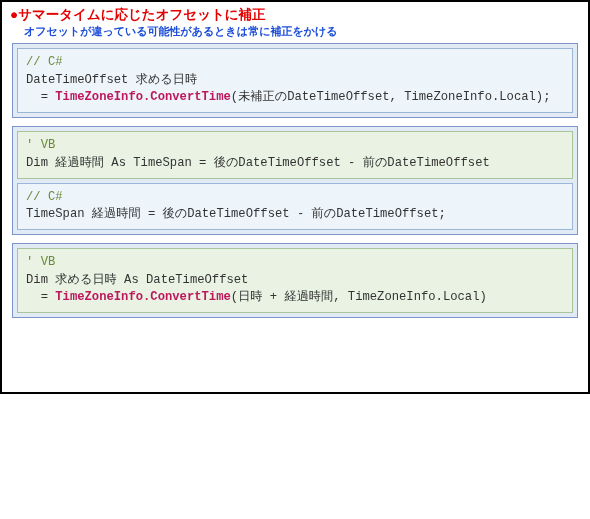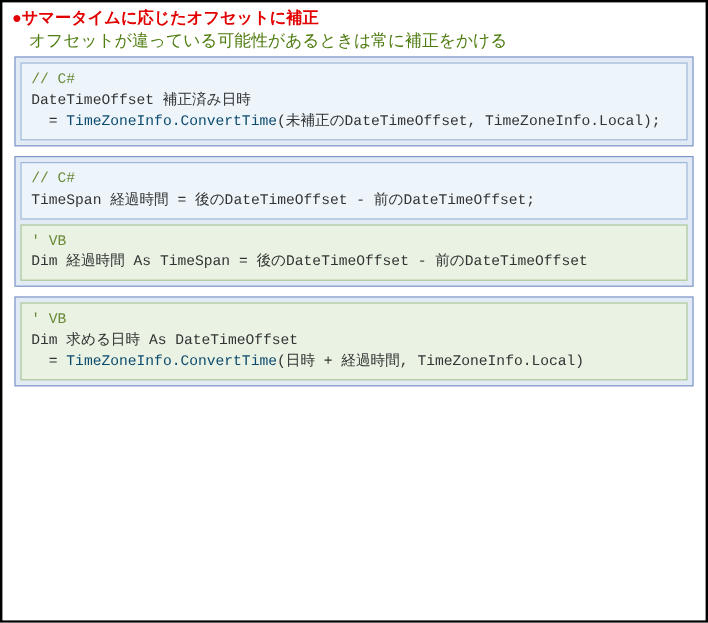--- a/index.html
+++ b/index.html
@@ -4,38 +4,38 @@
 <style>
   body {
     margin: 0;
     padding: 0;
     font-family: "MS PGothic", "Meiryo", sans-serif;
     background: #fff;
   }
   .outer {
     box-sizing: border-box;
     width: 590px;
-    height: 519px;
+    height: 394px;
     border: 2px solid #000;
     padding: 4px 8px 6px 8px;
     overflow: hidden;
   }
   .section {
     margin-bottom: 8px;
   }
   .heading-red {
     color: #e30000;
     font-weight: bold;
     font-size: 13.5px;
     line-height: 1.35;
   }
   .heading-black {
-    color: #4d7c0f;
-    font-weight: normal;
-    font-size: 14px;
+    color: #1d4ed8;
+    font-weight: bold;
+    font-size: 11px;
     line-height: 1.35;
     margin-left: 14px;
     margin-bottom: 4px;
   }
   .codeframe {
     border: 1px solid #7d95c9;
     background: #e2eaf6;
     padding: 4px;
     margin: 2px 2px 0 2px;
   }
@@ -53,43 +53,43 @@
   .codebox:last-child { margin-bottom: 0; }
   .cs {
     background: #edf5fb;
     border-color: #9cb6d7;
   }
   .vb {
     background: #e9f2e3;
     border-color: #a8c59a;
   }
   .comment { color: #6a8a3a; }
-  .bold { font-weight: normal; color:#0c4a6e; }
+  .bold { font-weight: bold; color:#be185d; }
 </style>
 </head>
 <body>
 
 <div class="outer">
 
   <div class="section">
     <div class="heading-red">●サマータイムに応じたオフセットに補正</div>
     <div class="heading-black">オフセットが違っている可能性があるときは常に補正をかける</div>
     <div class="codeframe">
       <div class="codebox cs"><span class="comment">// C#</span>
-<span>DateTimeOffset 補正済み日時</span>
+<span>DateTimeOffset 求める日時</span>
 <span>  = </span><span class="bold">TimeZoneInfo.ConvertTime</span><span>(未補正のDateTimeOffset, TimeZoneInfo.Local);</span></div>
     </div>
   </div>
 
   <div class="section">
     <div class="codeframe">
+      <div class="codebox vb"><span class="comment">' VB</span>
+<span>Dim 経過時間 As TimeSpan = 後のDateTimeOffset - 前のDateTimeOffset</span></div>
       <div class="codebox cs"><span class="comment">// C#</span>
 <span>TimeSpan 経過時間 = 後のDateTimeOffset - 前のDateTimeOffset;</span></div>
-      <div class="codebox vb"><span class="comment">' VB</span>
-<span>Dim 経過時間 As TimeSpan = 後のDateTimeOffset - 前のDateTimeOffset</span></div>
     </div>
   </div>
 
   <div class="section">
     <div class="codeframe">
       <div class="codebox vb"><span class="comment">' VB</span>
 <span>Dim 求める日時 As DateTimeOffset</span>
 <span>  = </span><span class="bold">TimeZoneInfo.ConvertTime</span><span>(日時 + 経過時間, TimeZoneInfo.Local)</span></div>
     </div>
   </div>

